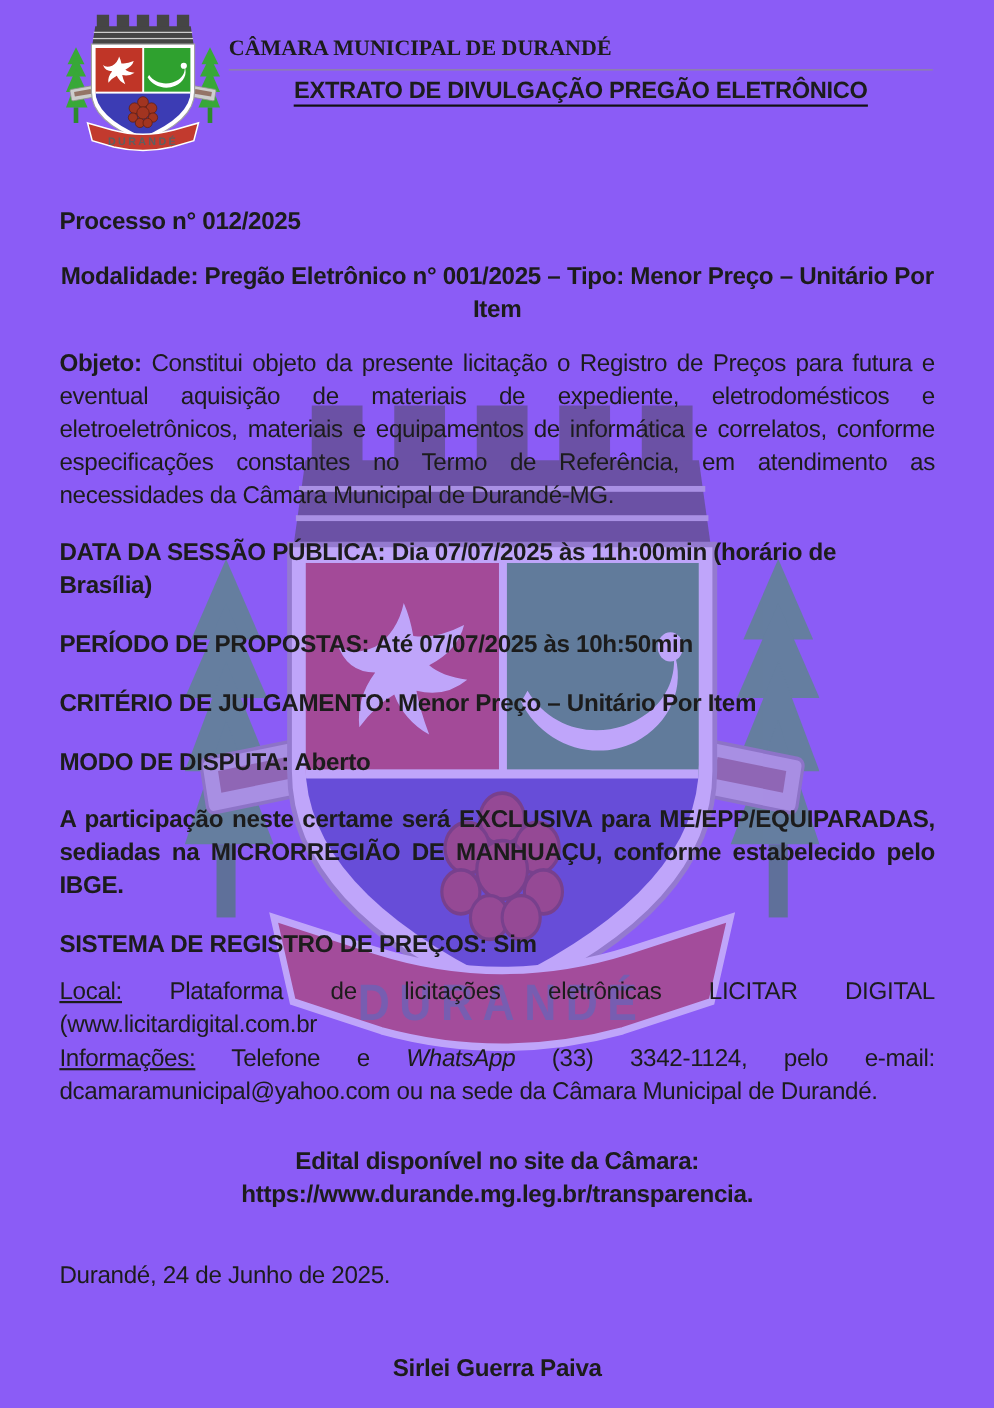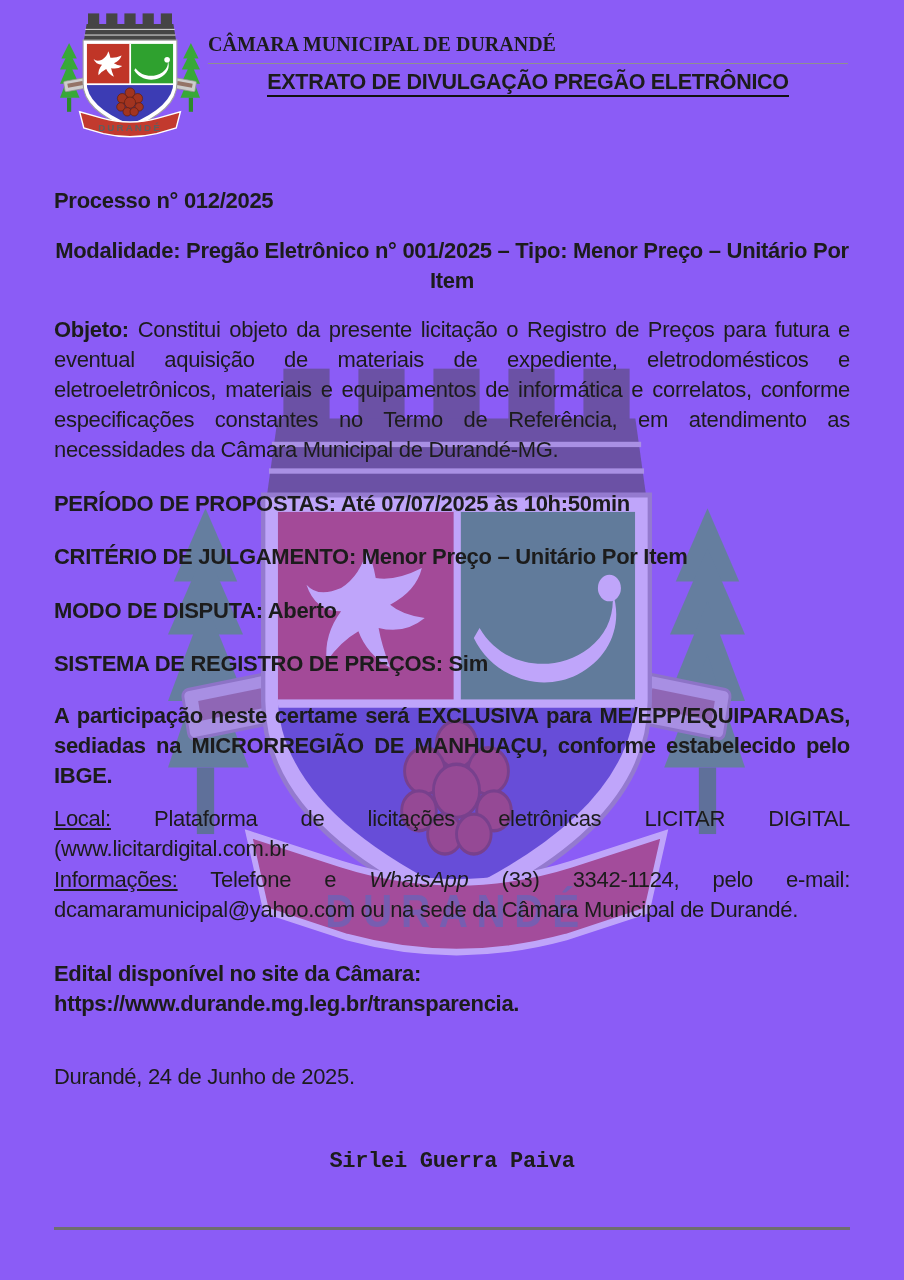--- a/index.html
+++ b/index.html
@@ -73,23 +73,23 @@
   .p-modalidade{margin-top:20px !important;text-align:center;}
   .p-objeto{margin-top:19px !important;}
   .p-data{margin-top:22px !important;}
   .p-periodo{margin-top:24px !important;}
   .p-criterio{margin-top:23px !important;}
   .p-modo{margin-top:24px !important;}
   .p-sistema{margin-top:23px !important;}
   .p-participacao{margin-top:22px !important;}
   .p-local{margin-top:13px !important;}
   .p-informacoes{margin-top:1px !important;}
-  .p-edital{margin-top:34px !important;}
+  .p-edital{margin-top:34px !important;text-align:center;}
   .p-date{margin-top:43px !important;}
-  .p-signer-name{margin-top:55px !important;font-family:Liberation Mono, monospace;}
+  .p-signer-name{margin-top:55px !important;}
   .p-signer-title{margin-top:3px !important;}
   .signature-rule{
     margin-top:50px;
     border:none;
     border-top:3px solid #6e6e6e;
   }
 </style>
 </head>
 <body>
 
@@ -192,30 +192,31 @@
   </div>
 
   <div class="content">
 
     <p class="b p-processo">Processo n° 012/2025</p>
 
     <p class="b p-modalidade">Modalidade: Pregão Eletrônico n° 001/2025 – Tipo: Menor Preço – Unitário Por Item</p>
 
     <p class="just p-objeto"><span class="b">Objeto:</span><span> Constitui objeto da presente licitação o Registro de Preços para futura e eventual aquisição de materiais de expediente, eletrodomésticos e eletroeletrônicos, materiais e equipamentos de informática e correlatos, conforme especificações constantes no Termo de Referência, em atendimento as necessidades da Câmara Municipal de Durandé-MG.</span></p>
 
+    <p class="b p-data">DATA DA SESSÃO PÚBLICA: Dia 07/07/2025 às 11h:00min (horário de Brasília)</p>
 
     <p class="b p-periodo">PERÍODO DE PROPOSTAS: Até 07/07/2025 às 10h:50min</p>
 
     <p class="b p-criterio">CRITÉRIO DE JULGAMENTO: Menor Preço – Unitário Por Item</p>
 
     <p class="b p-modo">MODO DE DISPUTA: Aberto</p>
 
+    <p class="b just p-participacao">A participação neste certame será EXCLUSIVA para ME/EPP/EQUIPARADAS, sediadas na MICRORREGIÃO DE MANHUAÇU, conforme estabelecido pelo IBGE.</p>
+
     <p class="b p-sistema">SISTEMA DE REGISTRO DE PREÇOS: Sim</p>
-
-    <p class="b just p-participacao">A participação neste certame será EXCLUSIVA para ME/EPP/EQUIPARADAS, sediadas na MICRORREGIÃO DE MANHUAÇU, conforme estabelecido pelo IBGE.</p>
 
     <p class="just-last p-local"><span class="u">Local:</span><span> Plataforma de licitações eletrônicas LICITAR DIGITAL (www.licitardigital.com.br</span></p>
 
     <p class="just p-informacoes"><span class="u">Informações:</span><span> Telefone e </span><span class="it">WhatsApp</span><span> (33) 3342-1124, pelo e-mail: dcamaramunicipal@yahoo.com ou na sede da Câmara Municipal de Durandé.</span></p>
 
     <p class="b p-edital">Edital disponível no site da Câmara: https://www.durande.mg.leg.br/transparencia.</p>
 
     <p class="right p-date">Durandé, 24 de Junho de 2025.</p>
 
     <p class="b center p-signer-name">Sirlei Guerra Paiva</p>

